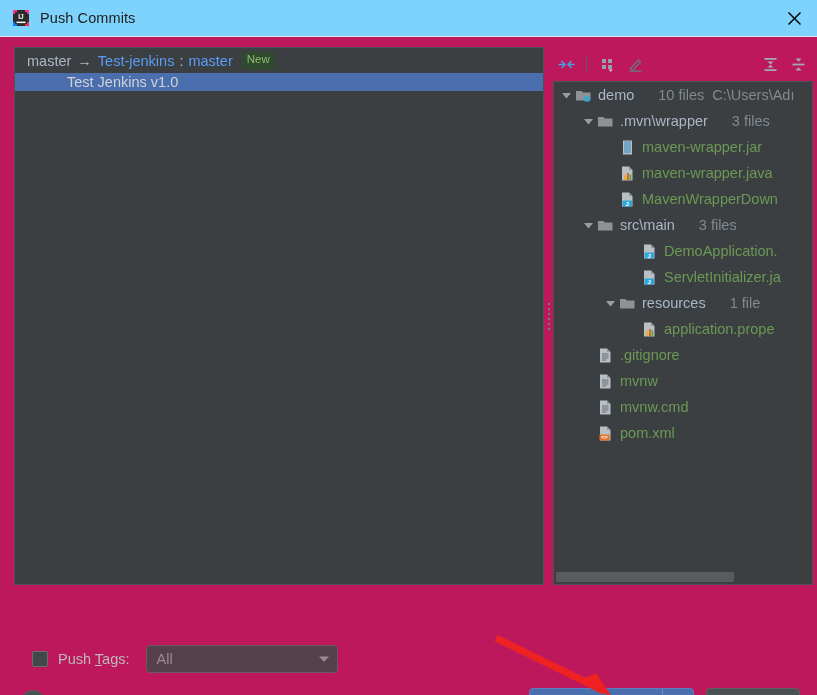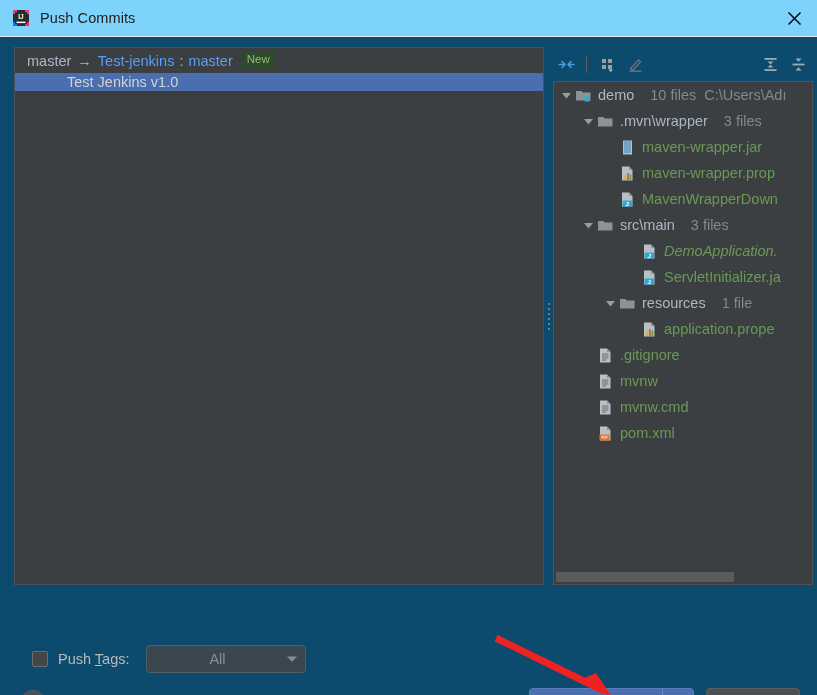--- a/index.html
+++ b/index.html
@@ -56,22 +56,21 @@
     height: 36px;
     display: flex;
     align-items: center;
     justify-content: center;
   }
 
   
   .content {
     flex: 1 1 auto;
     position: relative;
-    background: #0c4a6e;
-    text-align: center;
+    background: #be185d;
   }
 
   
   .commit-panel {
     position: absolute;
     left: 14px;
     top: 10px;
     width: 530px;
     height: 538px;
     background: #3c3f41;
@@ -201,21 +200,21 @@
     width: 17px;
     height: 17px;
     flex: 0 0 17px;
     margin-right: 6px;
     position: relative;
   }
   .tree-label { color: #a9b7c6; }
   .tree-label.green { color: #6a9955; }
   .tree-meta {
     color: #808a91;
-    margin-left: 16px;
+    margin-left: 24px;
   }
   .tree-path {
     color: #808a91;
     margin-left: 8px;
   }
 
   .hscroll {
     position: absolute;
     left: 0; right: 0; bottom: 0;
     height: 14px;
@@ -247,21 +246,21 @@
     margin-right: 10px;
     flex: 0 0 14px;
   }
   .push-tags-label {
     color: #bbbbbb;
     font-size: 14.5px;
     margin-right: 16px;
   }
   .push-tags-label u { text-decoration: underline; }
   .combo {
-    width: 160px;
+    width: 192px;
     height: 28px;
     background: #43474a;
     border: 1px solid #5e6264;
     border-radius: 4px;
     display: flex;
     align-items: center;
     box-sizing: border-box;
     opacity: .85;
   }
   .combo-value {
@@ -499,21 +498,21 @@
             </div>
             <div class="tree-row" style="padding-left: 48px;">
               <span class="tw-spacer"></span>
               <span class="tree-icon"><svg width="17" height="17" viewBox="0 0 17 17">
                   <path d="M3 1.5 L10 1.5 L13.5 5 L13.5 15.5 L3 15.5 Z" fill="#b9c0c5"></path>
                   <path d="M10 1.5 L13.5 5 L10 5 Z" fill="#8d9498"></path>
                   <rect x="5.5" y="10" width="1.8" height="5" fill="#e8b000"></rect>
                   <rect x="8" y="8" width="1.8" height="7" fill="#e05a2a"></rect>
                   <rect x="10.5" y="9.5" width="1.8" height="5.5" fill="#5aa83c"></rect>
                 </svg></span>
-              <span class="tree-label green">maven-wrapper.prop</span>
+              <span class="tree-label green">maven-wrapper.java</span>
             </div>
             <div class="tree-row" style="padding-left: 48px;">
               <span class="tw-spacer"></span>
               <span class="tree-icon"><svg width="17" height="17" viewBox="0 0 17 17">
                   <path d="M3 1.5 L10 1.5 L13.5 5 L13.5 15.5 L3 15.5 Z" fill="#b9c0c5"></path>
                   <path d="M10 1.5 L13.5 5 L10 5 Z" fill="#8d9498"></path>
                   <rect x="3.5" y="9.5" width="9.5" height="6" fill="#2fa8d8"></rect>
                   <text x="8.2" y="14.6" font-family="Liberation Sans, sans-serif" font-size="6.2" font-weight="bold" fill="#ffffff" text-anchor="middle">J</text>
                 </svg></span>
               <span class="tree-label green">MavenWrapperDown</span>
@@ -523,21 +522,21 @@
                 <svg width="11" height="11" viewBox="0 0 11 11">
                   <path d="M1 3 L10 3 L5.5 8.5 Z" fill="#9a9da0"></path>
                 </svg>
               </span>
               <span class="tree-icon"><svg width="17" height="17" viewBox="0 0 17 17">
                   <path d="M1 4 L6.5 4 L7.8 5.6 L15.5 5.6 L15.5 13.5 L1 13.5 Z" fill="#8c9296"></path>
                 </svg></span>
               <span class="tree-label">src\main</span>
               <span class="tree-meta">3 files</span>
             </div>
-            <div class="tree-row" style="padding-left: 70px; font-style: italic;">
+            <div class="tree-row" style="padding-left: 70px;">
               <span class="tw-spacer"></span>
               <span class="tree-icon"><svg width="17" height="17" viewBox="0 0 17 17">
                   <path d="M3 1.5 L10 1.5 L13.5 5 L13.5 15.5 L3 15.5 Z" fill="#b9c0c5"></path>
                   <path d="M10 1.5 L13.5 5 L10 5 Z" fill="#8d9498"></path>
                   <rect x="3.5" y="9.5" width="9.5" height="6" fill="#2fa8d8"></rect>
                   <text x="8.2" y="14.6" font-family="Liberation Sans, sans-serif" font-size="6.2" font-weight="bold" fill="#ffffff" text-anchor="middle">J</text>
                 </svg></span>
               <span class="tree-label green">DemoApplication.</span>
             </div>
             <div class="tree-row" style="padding-left: 70px;">

